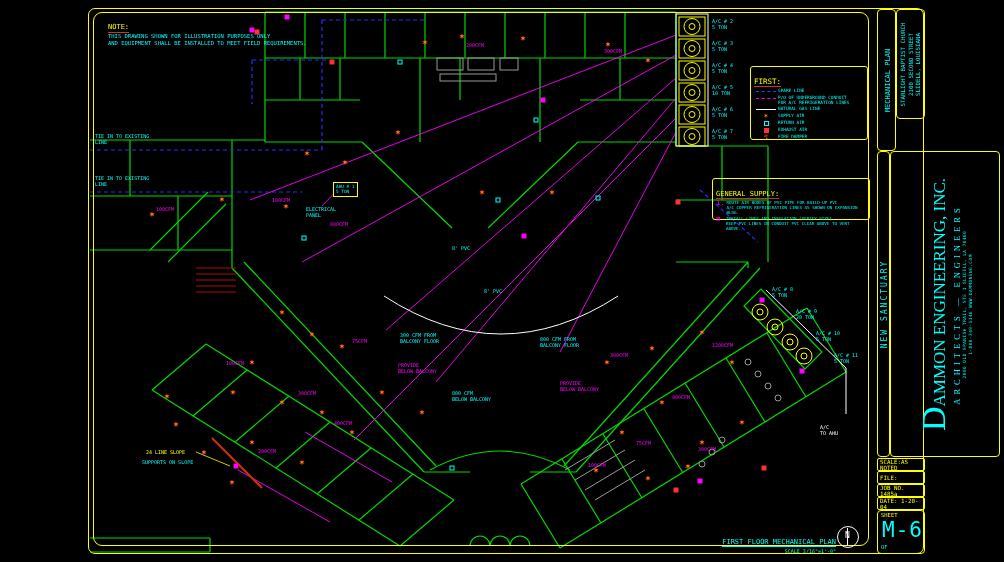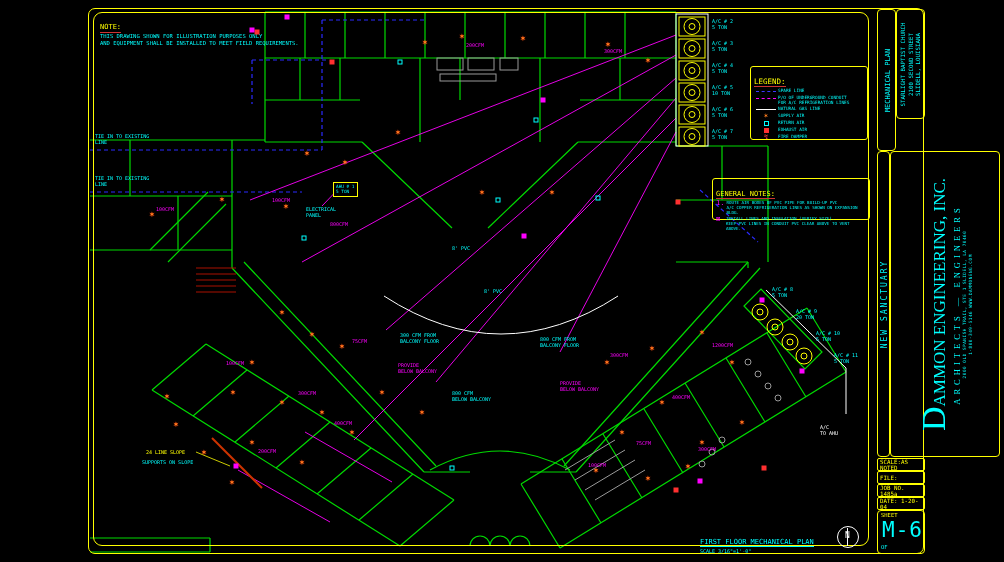--- a/index.html
+++ b/index.html
@@ -3,21 +3,21 @@
 <meta charset="utf-8">
 <style>
   html,body{margin:0;padding:0;background:#000;width:1004px;height:562px;overflow:hidden;}
   *{box-sizing:border-box;}
   body{font-family:"DejaVu Sans Mono",monospace;position:relative;}
   .c-cy{color:#00ffff}.c-mg{color:#ff00ff}.c-yl{color:#ffff00}.c-wh{color:#ffffff}
   #sheet-border{position:absolute;left:88px;top:8px;width:836px;height:546px;border:1px solid #ffff00;border-radius:7px;}
   #draw-border{position:absolute;left:93px;top:12px;width:776px;height:534px;border:1px solid #ffff00;border-radius:9px;}
   #plan-svg{position:absolute;left:0;top:0;width:1004px;height:562px;}
   
-  #note-block{position:absolute;left:100px;top:14px;width:230px;}
+  #note-block{position:absolute;left:108px;top:14px;width:230px;}
   #note-title{font-size:7px;color:#ffff00;border-bottom:1px solid #cc3333;display:inline-block;padding-bottom:1px;}
   .note-line{font-size:5.5px;color:#00ffff;line-height:1.3;white-space:pre;}
   
   #legend-box{position:absolute;left:750px;top:66px;width:118px;height:74px;border:1px solid #ffff00;border-radius:3px;padding:2px 3px;}
   #legend-title{font-size:7.5px;color:#ffff00;border-bottom:1px solid #cc3333;display:inline-block;margin-bottom:1px;}
   .legend-item{display:flex;align-items:flex-start;margin-bottom:1px;}
   .legend-sym{flex:0 0 24px;height:6px;display:flex;align-items:center;justify-content:center;}
   .legend-label{font-size:4.4px;color:#00ffff;line-height:1.15;white-space:pre;}
   .sym-line{display:block;width:20px;}
   .sym-spare-line{border-top:1px dashed #3a3aff;}
@@ -34,21 +34,21 @@
   .gnote .marker{color:#ff00ff;font-size:7px;line-height:7px;flex:0 0 8px;}
   .gnote .txt{font-size:4.2px;color:#00ffff;line-height:1.2;white-space:pre-wrap;}
   
   .plan-label{position:absolute;font-size:5px;line-height:1.2;white-space:pre;}
   .diffuser{position:absolute;color:#ff7f1f;font-size:9px;line-height:9px;transform:translate(-50%,-50%);text-shadow:0 0 1px #ff2000;}
   .ret-grille{position:absolute;width:5px;height:5px;border:1px solid #00ffff;transform:translate(-50%,-50%);}
   .exh-grille{position:absolute;width:5px;height:5px;background:#ff3030;transform:translate(-50%,-50%);}
   .damper{position:absolute;width:5px;height:5px;background:#ff00ff;transform:translate(-50%,-50%);}
   .ahu-box{position:absolute;border:1px solid #ffff00;padding:1px 2px;font-size:4.4px;line-height:1.2;color:#00ffff;white-space:pre;background:#000;}
   
-  #plan-title-wrap{position:absolute;left:700px;top:529px;width:136px;text-align:left;}
+  #plan-title-wrap{position:absolute;left:700px;top:529px;width:136px;text-align:right;}
   #plan-title{font-size:7px;color:#00ffff;border-bottom:1px solid #00ffff;display:inline-block;white-space:pre;}
   #plan-scale{font-size:5px;color:#00ffff;}
   
   .tb-box{position:absolute;border:1px solid #ffff00;border-radius:4px;}
   .vwrap{position:absolute;display:flex;flex-direction:column;align-items:center;justify-content:center;transform:rotate(-90deg);}
   .tb-row{position:absolute;border:1px solid #ffff00;border-radius:2px;font-size:5.8px;color:#ffff00;padding-left:2px;display:flex;align-items:center;}
   #firm-line1{font-family:"Liberation Serif",serif;color:#00ffff;font-size:17px;line-height:1;white-space:nowrap;}
   #firm-d{font-size:34px;}
   #firm-line2{font-family:"Liberation Serif",serif;color:#00ffff;font-size:8.5px;letter-spacing:4px;margin-top:1px;white-space:nowrap;}
   .firm-fine{font-size:4.4px;color:#00ffff;letter-spacing:0.5px;white-space:nowrap;line-height:1.3;}
@@ -159,21 +159,21 @@
 <div id="sheet-border"></div>
 <div id="draw-border"></div>
 
 <div id="note-block">
   <div id="note-title">NOTE:</div>
   <div class="note-line">THIS DRAWING SHOWN FOR ILLUSTRATION PURPOSES ONLY</div>
   <div class="note-line">AND EQUIPMENT SHALL BE INSTALLED TO MEET FIELD REQUIREMENTS.</div>
 </div>
 
 <div id="legend-box">
-  <div id="legend-title">LEGEND:</div>
+  <div id="legend-title">FIRST:</div>
   <div id="legend-items">
       <div class="legend-item">
         <span class="legend-sym">
           <i class="sym-line sym-spare-line"></i>
         </span>
         <span class="legend-label">SPARE LINE</span>
       </div>
       <div class="legend-item">
         <span class="legend-sym">
           <i class="sym-line sym-refrigerant-line"></i>
@@ -208,21 +208,21 @@
       <div class="legend-item">
         <span class="legend-sym">
           <span class="sym-damper">↯</span>
         </span>
         <span class="legend-label">FIRE DAMPER</span>
       </div>
     </div>
 </div>
 
 <div id="notes-box">
-  <div id="notes-title">GENERAL NOTES:</div>
+  <div id="notes-title">GENERAL SUPPLY:</div>
   <div id="notes-items">
       <div class="gnote">
         <span class="marker">1.</span>
         <span class="txt">ROUTE AIR BOXES OF PVC PIPE FOR BUILD-UP PVC
 A/C COPPER REFRIGERATION LINES AS SHOWN ON EXPANSION BLDG.</span>
       </div>
       <div class="gnote">
         <span class="marker">⊠</span>
         <span class="txt">INSTALL LINES AND INSULATION (VERIFY SIZE).
 KEEP PVC LINES IN CONDUIT PVC CLEAR ABOVE TO VENT ABOVE.</span>

